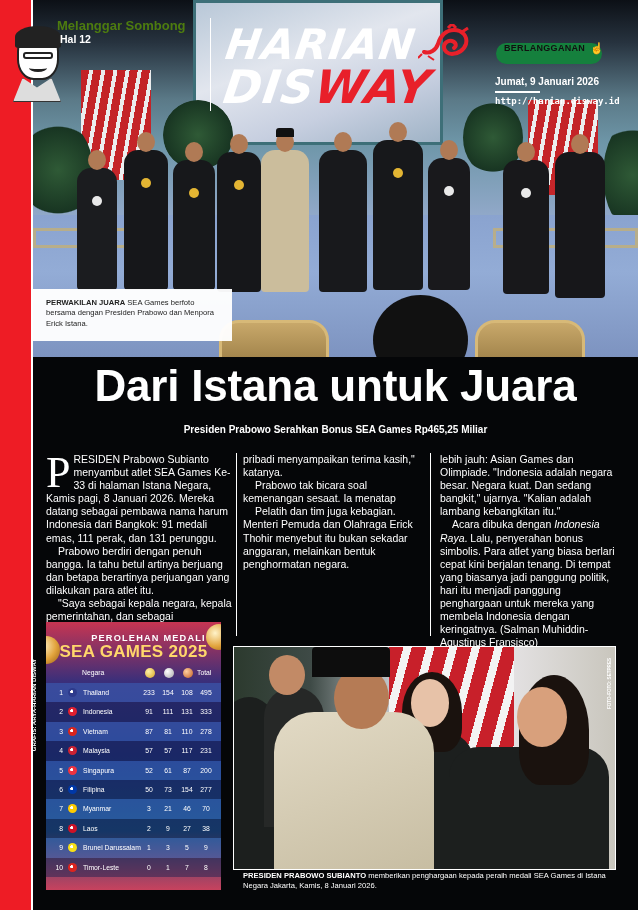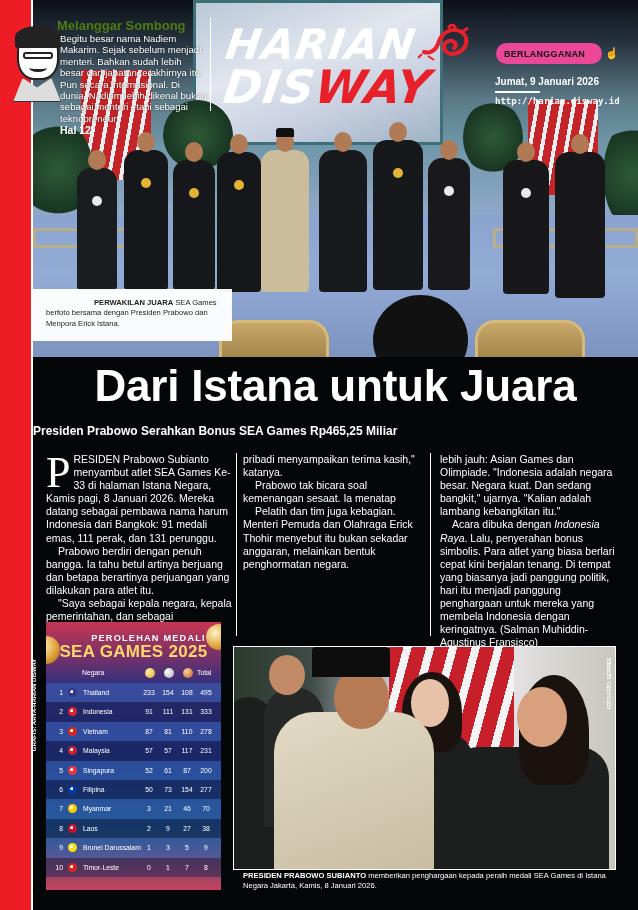--- a/index.html
+++ b/index.html
@@ -44,33 +44,33 @@
   .columnist-divider { position: absolute; left: 210px; top: 18px; width: 1px; height: 93px; background: #fff; }
 
   
   .masthead { position: absolute; left: 226px; top: 24px; width: 260px; height: 86px; }
   .masthead .line1 { position: absolute; left: 0; top: 0; font-family: "DejaVu Sans", sans-serif; font-style: italic; font-weight: bold; font-size: 42px; letter-spacing: 1px; color: #fff; line-height: 42px; transform: skewX(-8deg); }
   .masthead .line2 { position: absolute; left: -2px; top: 40px; font-family: "DejaVu Sans", sans-serif; font-style: italic; font-weight: bold; font-size: 46px; letter-spacing: 1px; line-height: 46px; transform: skewX(-8deg); }
   .masthead .line2 .dis { color: #fff; }
   .masthead .line2 .way { color: #e8202a; }
   .masthead .dragon { position: absolute; left: 192px; top: 0; width: 58px; height: 38px; }
 
-  .subscribe-btn { position: absolute; left: 496px; top: 43px; width: 106px; height: 21px; background: #ec4899; border-radius: 11px; color: #111; font-size: 9px; font-weight: bold; letter-spacing: .3px; display: flex; align-items: center; padding-left: 8px; gap: 20px; }
+  .subscribe-btn { position: absolute; left: 496px; top: 43px; width: 106px; height: 21px; background: #15803d; border-radius: 11px; color: #111; font-size: 9px; font-weight: bold; letter-spacing: .3px; display: flex; padding-left: 8px; gap: 5px; }
   .subscribe-btn .hand { font-size: 11px; line-height: 1; }
   .edition-date { position: absolute; left: 495px; top: 76px; font-size: 10px; color: #fff; font-weight: bold; }
   .edition-rule { position: absolute; left: 495px; top: 91px; width: 45px; height: 1.5px; background: #fff; }
   .site-url { position: absolute; left: 495px; top: 96px; font-family: "DejaVu Sans Mono", monospace; font-size: 9px; color: #fff; font-weight: bold; }
 
   
   .hero-caption { position: absolute; left: 33px; top: 289px; width: 199px; height: 52px; background: rgba(255,255,255,.96); color: #222; font-size: 7.6px; line-height: 10.4px; padding: 9px 8px 0 13px; }
-  .hero-caption b { font-weight: bold; margin-left: 48px; }
+  .hero-caption b { font-weight: bold; }
 
   
   .headline { position: absolute; left: 33px; top: 360px; width: 605px; text-align: center; font-size: 44px; font-weight: bold; line-height: 52px; letter-spacing: -0.2px; color: #fff; }
-  .subheadline { position: absolute; left: 33px; top: 424px; width: 605px; text-align: left; font-size: 12px; font-weight: bold; color: #fff; }
+  .subheadline { position: absolute; left: 33px; top: 424px; width: 605px; text-align: center; font-size: 10px; font-weight: bold; color: #fff; }
 
   
   .col { position: absolute; top: 453px; font-size: 10.5px; line-height: 13.1px; color: #fff; }
   .col p { text-indent: 12px; }
   .col p.first { text-indent: 0; }
   .col1 { left: 46px; width: 186px; }
   .col2 { left: 243px; width: 180px; }
   .col3 { left: 440px; width: 185px; }
   .col-rule { position: absolute; top: 453px; width: 1px; background: #fff; }
   .dropcap { float: left; font-family: "Liberation Serif", serif; font-size: 44px; line-height: 36px; margin: 2px 3px 0 0; }
@@ -180,21 +180,20 @@
 
 <div class="columnist-photo">
   <div class="collar"></div>
   <div class="face"></div>
   <div class="hair"></div>
   <div class="glasses"></div>
   <div class="smile"></div>
 </div>
 <div class="columnist">
   <h3>Melanggar Sombong</h3>
-  <p>Begitu besar nama Nadiem Makarim. Sejak sebelum menjadi menteri. Bahkan sudah lebih besar dari jabatan terakhirnya itu. Pun secara internasional. Di dunia, Nadiem lebih dikenal bukan sebagai menteri –tapi sebagai teknopreneur.</p>
   <div class="page-ref">Hal 12</div>
 </div>
 <div class="columnist-divider"></div>
 
 <div class="masthead">
   <div class="line1">HARIAN</div>
   <div class="line2">
     <span class="dis">DIS</span><span class="way">WAY</span>
   </div>
   <svg class="dragon" viewBox="0 0 58 38">

